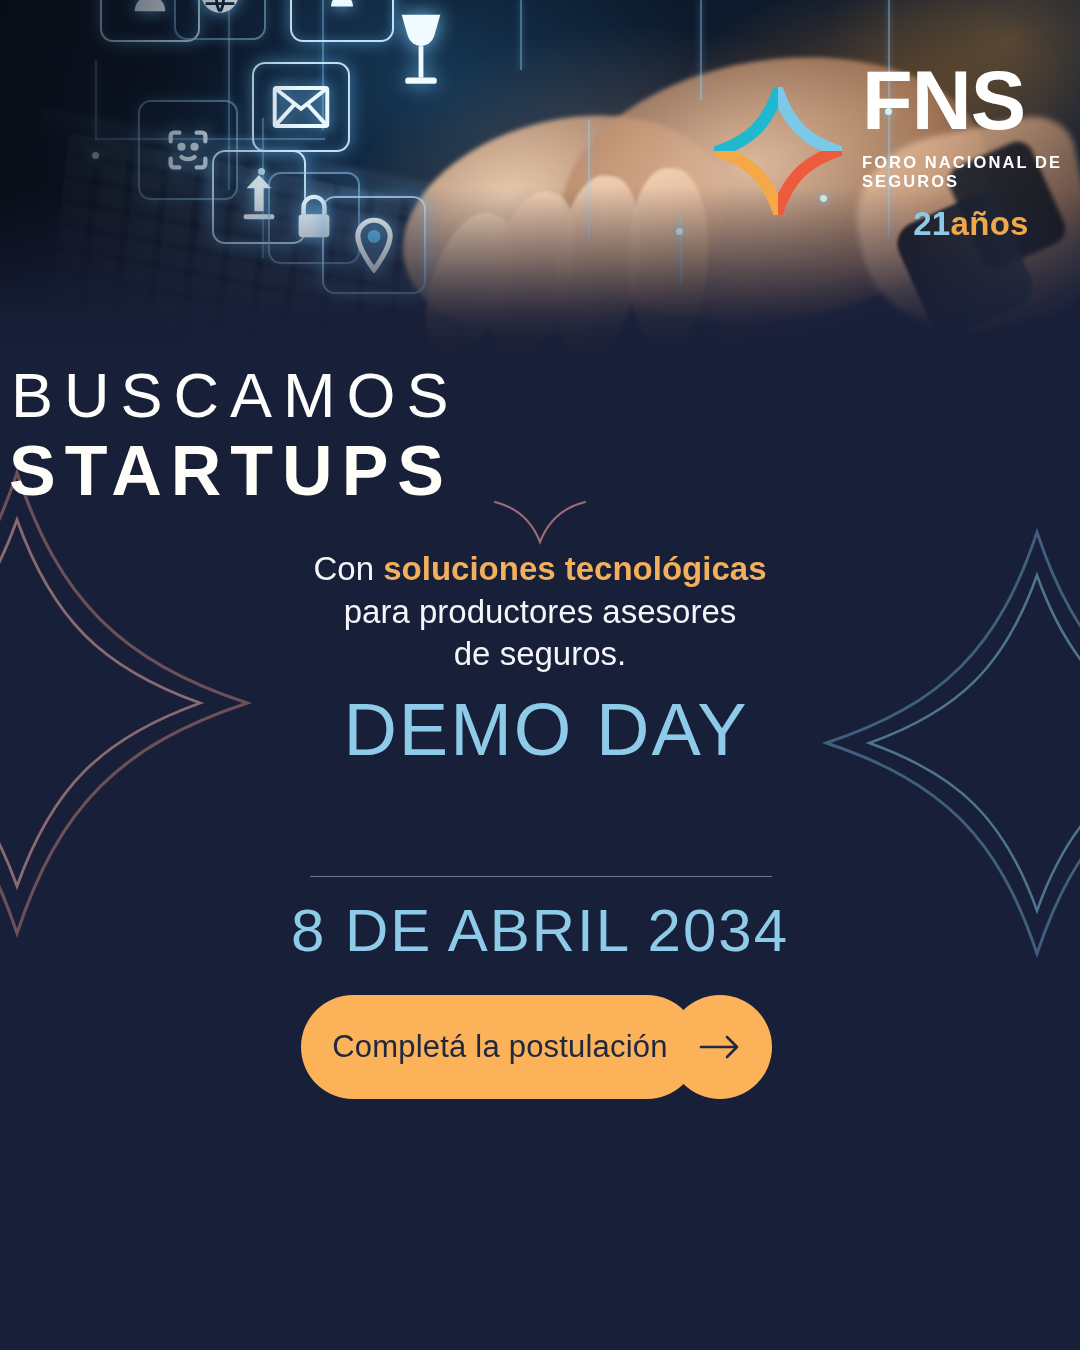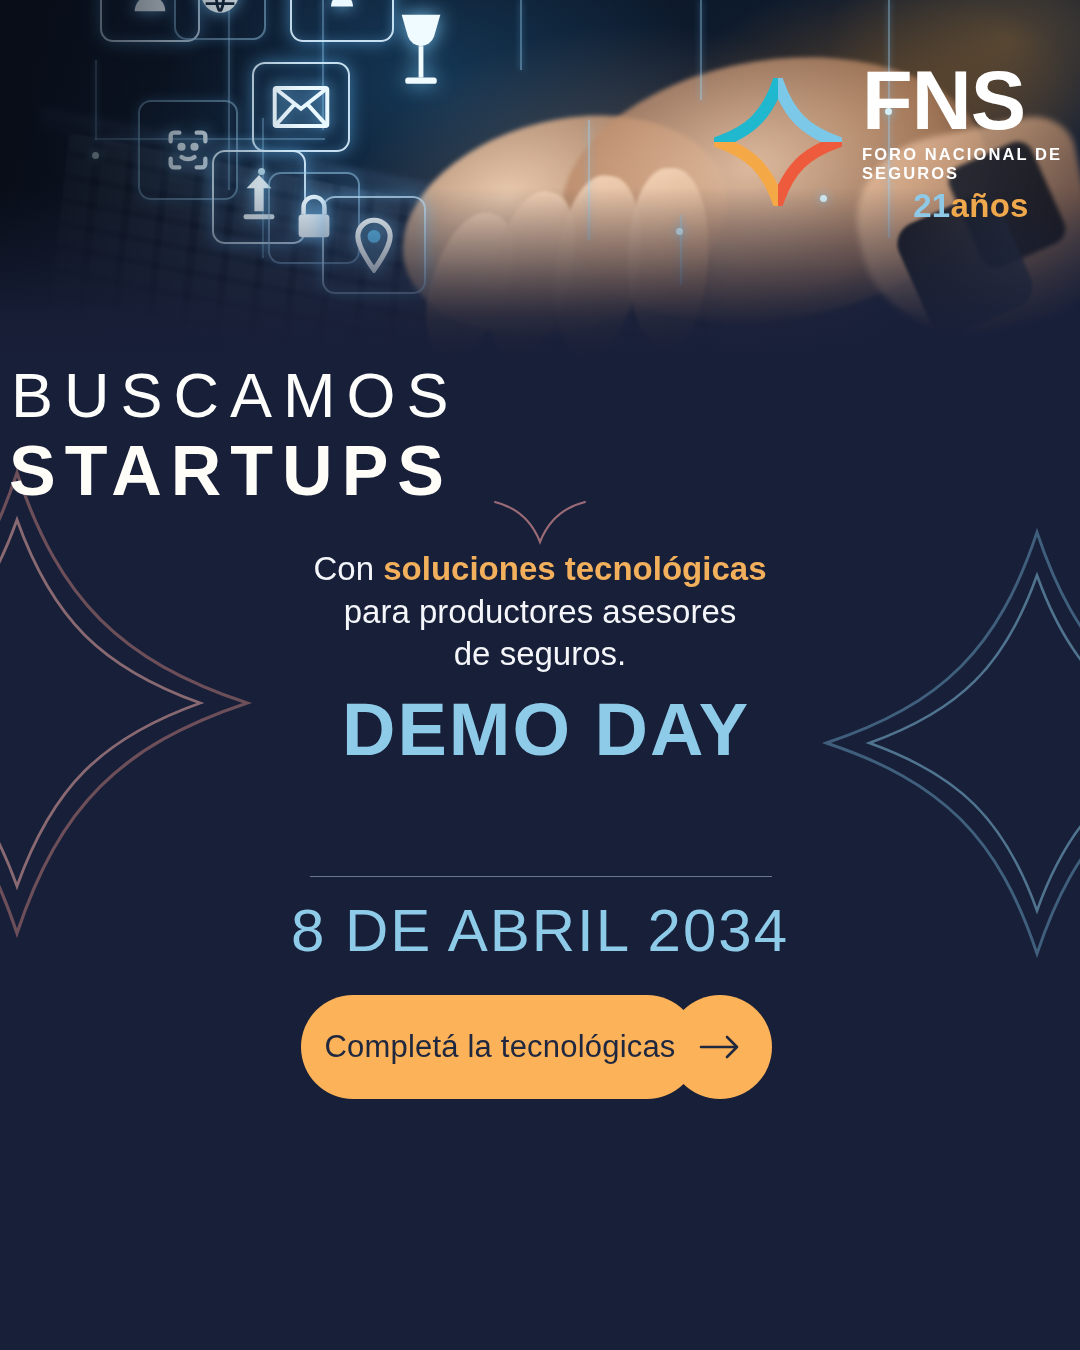--- a/index.html
+++ b/index.html
@@ -145,21 +145,21 @@
 
   .sub {
     position:absolute; left:0; top:548px; width:1080px; text-align:center;
     font-size:33px; line-height:1.29; color:#f4f6fa; font-weight:400;
   }
   .sub .hl { color:#f2b05c; font-weight:700;margin-top:12px; }
   .sub .l2 { font-weight:300; }
 
   .demo-wrap { position:absolute; left:0; top:693px; width:1080px; text-align:center; }
   .d-light {
-    font-size:74px; font-weight:700; color:#8ecbe9;
+    font-size:74px; font-weight:400; color:#8ecbe9;
     letter-spacing:2px; line-height:1.0;padding-left:12px;
   }
   .d-bold {
     font-size:78px; font-weight:700; color:#8ecbe9;
     letter-spacing:1px; line-height:1.05; margin-top:6px;
   }
 
   .divider {
     position:absolute; left:310px; top:876px; width:462px; height:1px;
     background:rgba(185,205,225,.52);
@@ -195,22 +195,22 @@
 
   
   .deco { position:absolute; pointer-events:none; }
   .deco-left { left:-218px; top:468px; }
   .deco-right { left:822px; top:528px; }
 
   
   .fns { position:absolute; left:714px; top:62px; display:flex; align-items:center; gap:20px; }
   .fns-text { margin-top:2px; }
   .fns-word { font-size:83px; font-weight:700; color:#ffffff; letter-spacing:-1px; line-height:.88; }
-  .fns-tag { font-size:16.5px; font-weight:700; color:#ffffff; letter-spacing:2.1px; margin-top:8px; }
-  .fns-years { font-size:33px; font-weight:700; margin-top:4px; text-align:center; letter-spacing:.3px; }
+  .fns-tag { font-size:16.5px; font-weight:700; color:#ffffff; letter-spacing:2.1px; margin-top:16px; }
+  .fns-years { font-size:33px; font-weight:700; margin-top:14px; text-align:center; letter-spacing:.3px; }
   .fns-years .y-num { color:#8fc9e8; }
   .fns-years .y-txt { color:#f0a84d; }
 </style>
 </head>
 <body>
 
 <div class="hero">
   <div class="laptop-edge"></div>
   <div class="keyboard"></div>
 
@@ -401,21 +401,21 @@
     <div class="d-light">DEMO DAY</div>
   </div>
 
   <div class="divider"></div>
 
   <div class="date">8 DE ABRIL 2034</div>
 
   <div class="cta-circle"></div>
   <div class="cta">
     <div class="cta-pill"></div>
-    <div class="cta-label">Completá la tecnológicas</div>
+    <div class="cta-label">Completá la postulación</div>
   </div>
   <div class="cta-arrow">
     <svg width="46" height="30" viewBox="0 0 46 30" fill="none" stroke="#20283f" stroke-width="2.6" stroke-linecap="round" stroke-linejoin="round">
       <path d="M4 15h36M30 5l10 10-10 10"></path>
     </svg>
   </div>
 
   <div class="footer">
 
     

